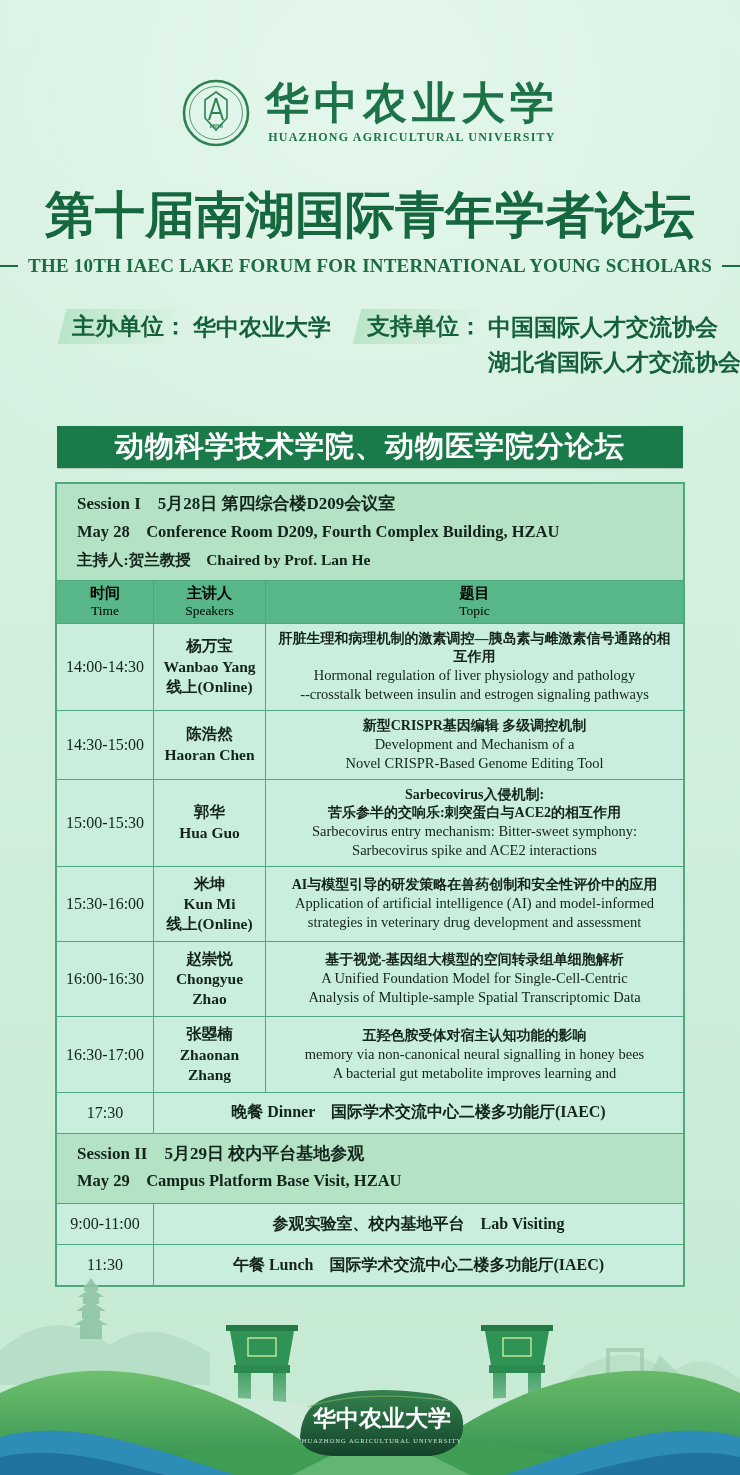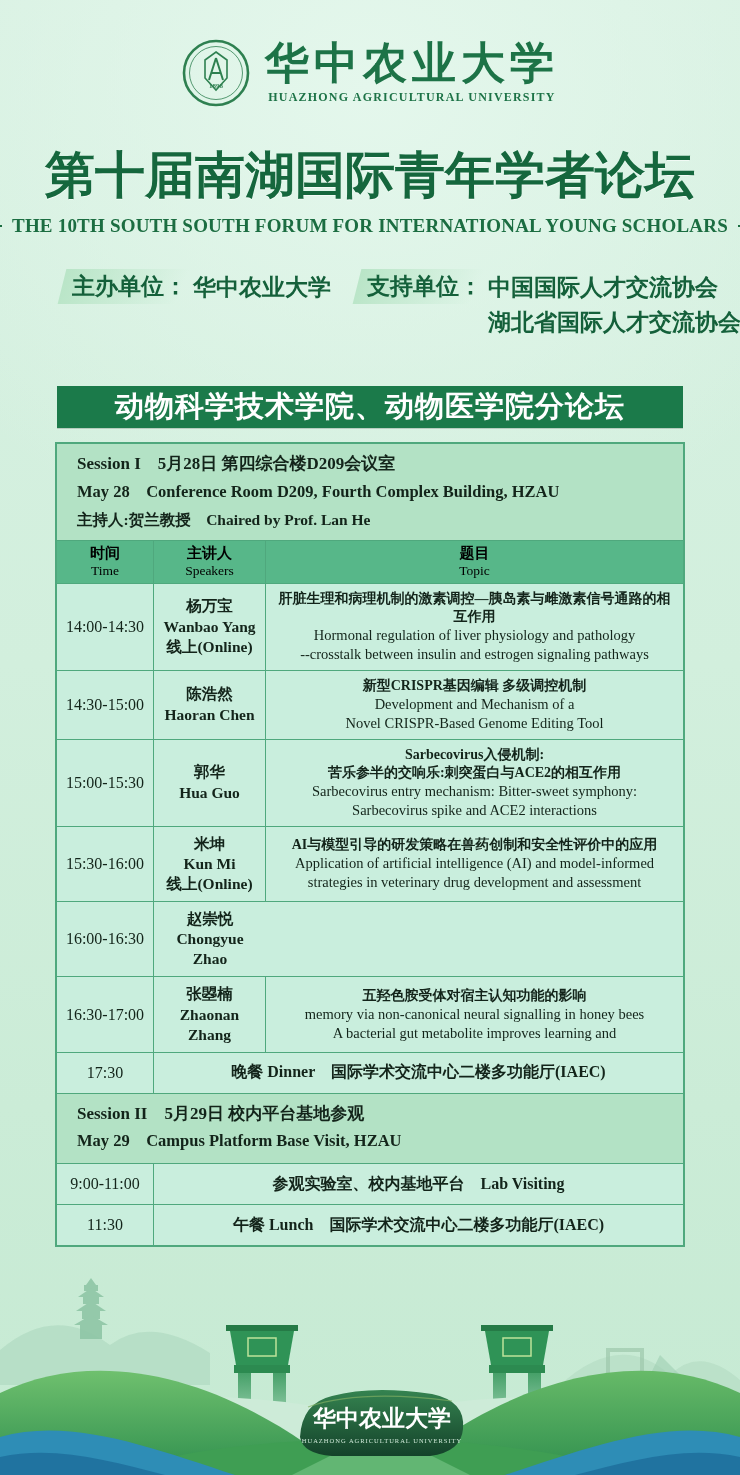--- a/index.html
+++ b/index.html
@@ -15,21 +15,21 @@
   html,body{width:740px;}
   body{font-family:"Liberation Serif","DejaVu Serif",serif;}
   .page{
     position:relative;width:740px;height:1475px;overflow:hidden;
     background:
       radial-gradient(120% 55% at 50% 6%, #e4f7ec 0%, rgba(228,247,236,0) 60%),
       linear-gradient(180deg,#d8f1e2 0%,#d2efdd 45%,#cbecd7 75%,#c6ead3 100%);
   }
 
   
-  .logo-row{padding-top:38px;display:flex;justify-content:center;align-items:center;gap:14px;}
+  .logo-row{padding-top:78px;display:flex;justify-content:center;align-items:center;gap:14px;}
   .seal{width:70px;height:70px;flex:0 0 auto;}
   .uni-names{text-align:center;}
   .uni-zh{font-size:44px;font-weight:bold;color:#1d7347;letter-spacing:5px;line-height:1.05;}
   .uni-en{font-size:12px;font-weight:bold;color:#1d7347;letter-spacing:1.2px;margin-top:3px;}
 
   
   .main-title{margin-top:40px;text-align:center;font-size:50px;font-weight:bold;color:var(--green);letter-spacing:0px;line-height:1.1;text-shadow:0 1px 0 rgba(255,255,255,.6);}
   .sub-title{margin-top:12px;display:flex;justify-content:center;align-items:center;gap:10px;color:#1b6d41;}
   .sub-title .dash{width:30px;height:2.5px;background:#1b6d41;}
   .sub-title .txt{font-size:19px;font-weight:bold;letter-spacing:.2px;white-space:nowrap;}
@@ -86,21 +86,21 @@
     </svg>
     <div class="uni-names">
       <div class="uni-zh">华中农业大学</div>
       <div class="uni-en">HUAZHONG AGRICULTURAL UNIVERSITY</div>
     </div>
   </div>
 
   <h1 class="main-title">第十届南湖国际青年学者论坛</h1>
   <div class="sub-title">
     <span class="dash"></span>
-    <span class="txt">THE 10TH SOUTH SOUTH FORUM FOR INTERNATIONAL YOUNG SCHOLARS</span>
+    <span class="txt">THE 10TH IAEC LAKE FORUM FOR INTERNATIONAL YOUNG SCHOLARS</span>
     <span class="dash"></span>
   </div>
 
   <div class="orgs">
     <div class="org-block">
       <span class="org-label"><span>主办单位：</span></span>
       <span class="org-value">华中农业大学</span>
     </div>
     <div class="org-block">
       <span class="org-label"><span>支持单位：</span></span>
@@ -186,20 +186,25 @@
             <div class="zh">AI与模型引导的研发策略在兽药创制和安全性评价中的应用</div>
             <div>Application of artificial intelligence (AI) and model-informed</div>
             <div>strategies in veterinary drug development and assessment</div>
           </div>
   </div>
         <div class="trow">
     <div class="cell c-time">16:00-16:30</div>
     <div class="cell c-speaker">
             <div class="zh">赵崇悦</div>
             <div>Chongyue Zhao</div>
+          </div>
+    <div class="cell c-topic">
+            <div class="zh">基于视觉-基因组大模型的空间转录组单细胞解析</div>
+            <div>A Unified Foundation Model for Single-Cell-Centric</div>
+            <div>Analysis of Multiple-sample Spatial Transcriptomic Data</div>
           </div>
   </div>
         <div class="trow">
     <div class="cell c-time">16:30-17:00</div>
     <div class="cell c-speaker">
             <div class="zh">张曌楠</div>
             <div>Zhaonan Zhang</div>
           </div>
     <div class="cell c-topic">
             <div class="zh">五羟色胺受体对宿主认知功能的影响</div>

